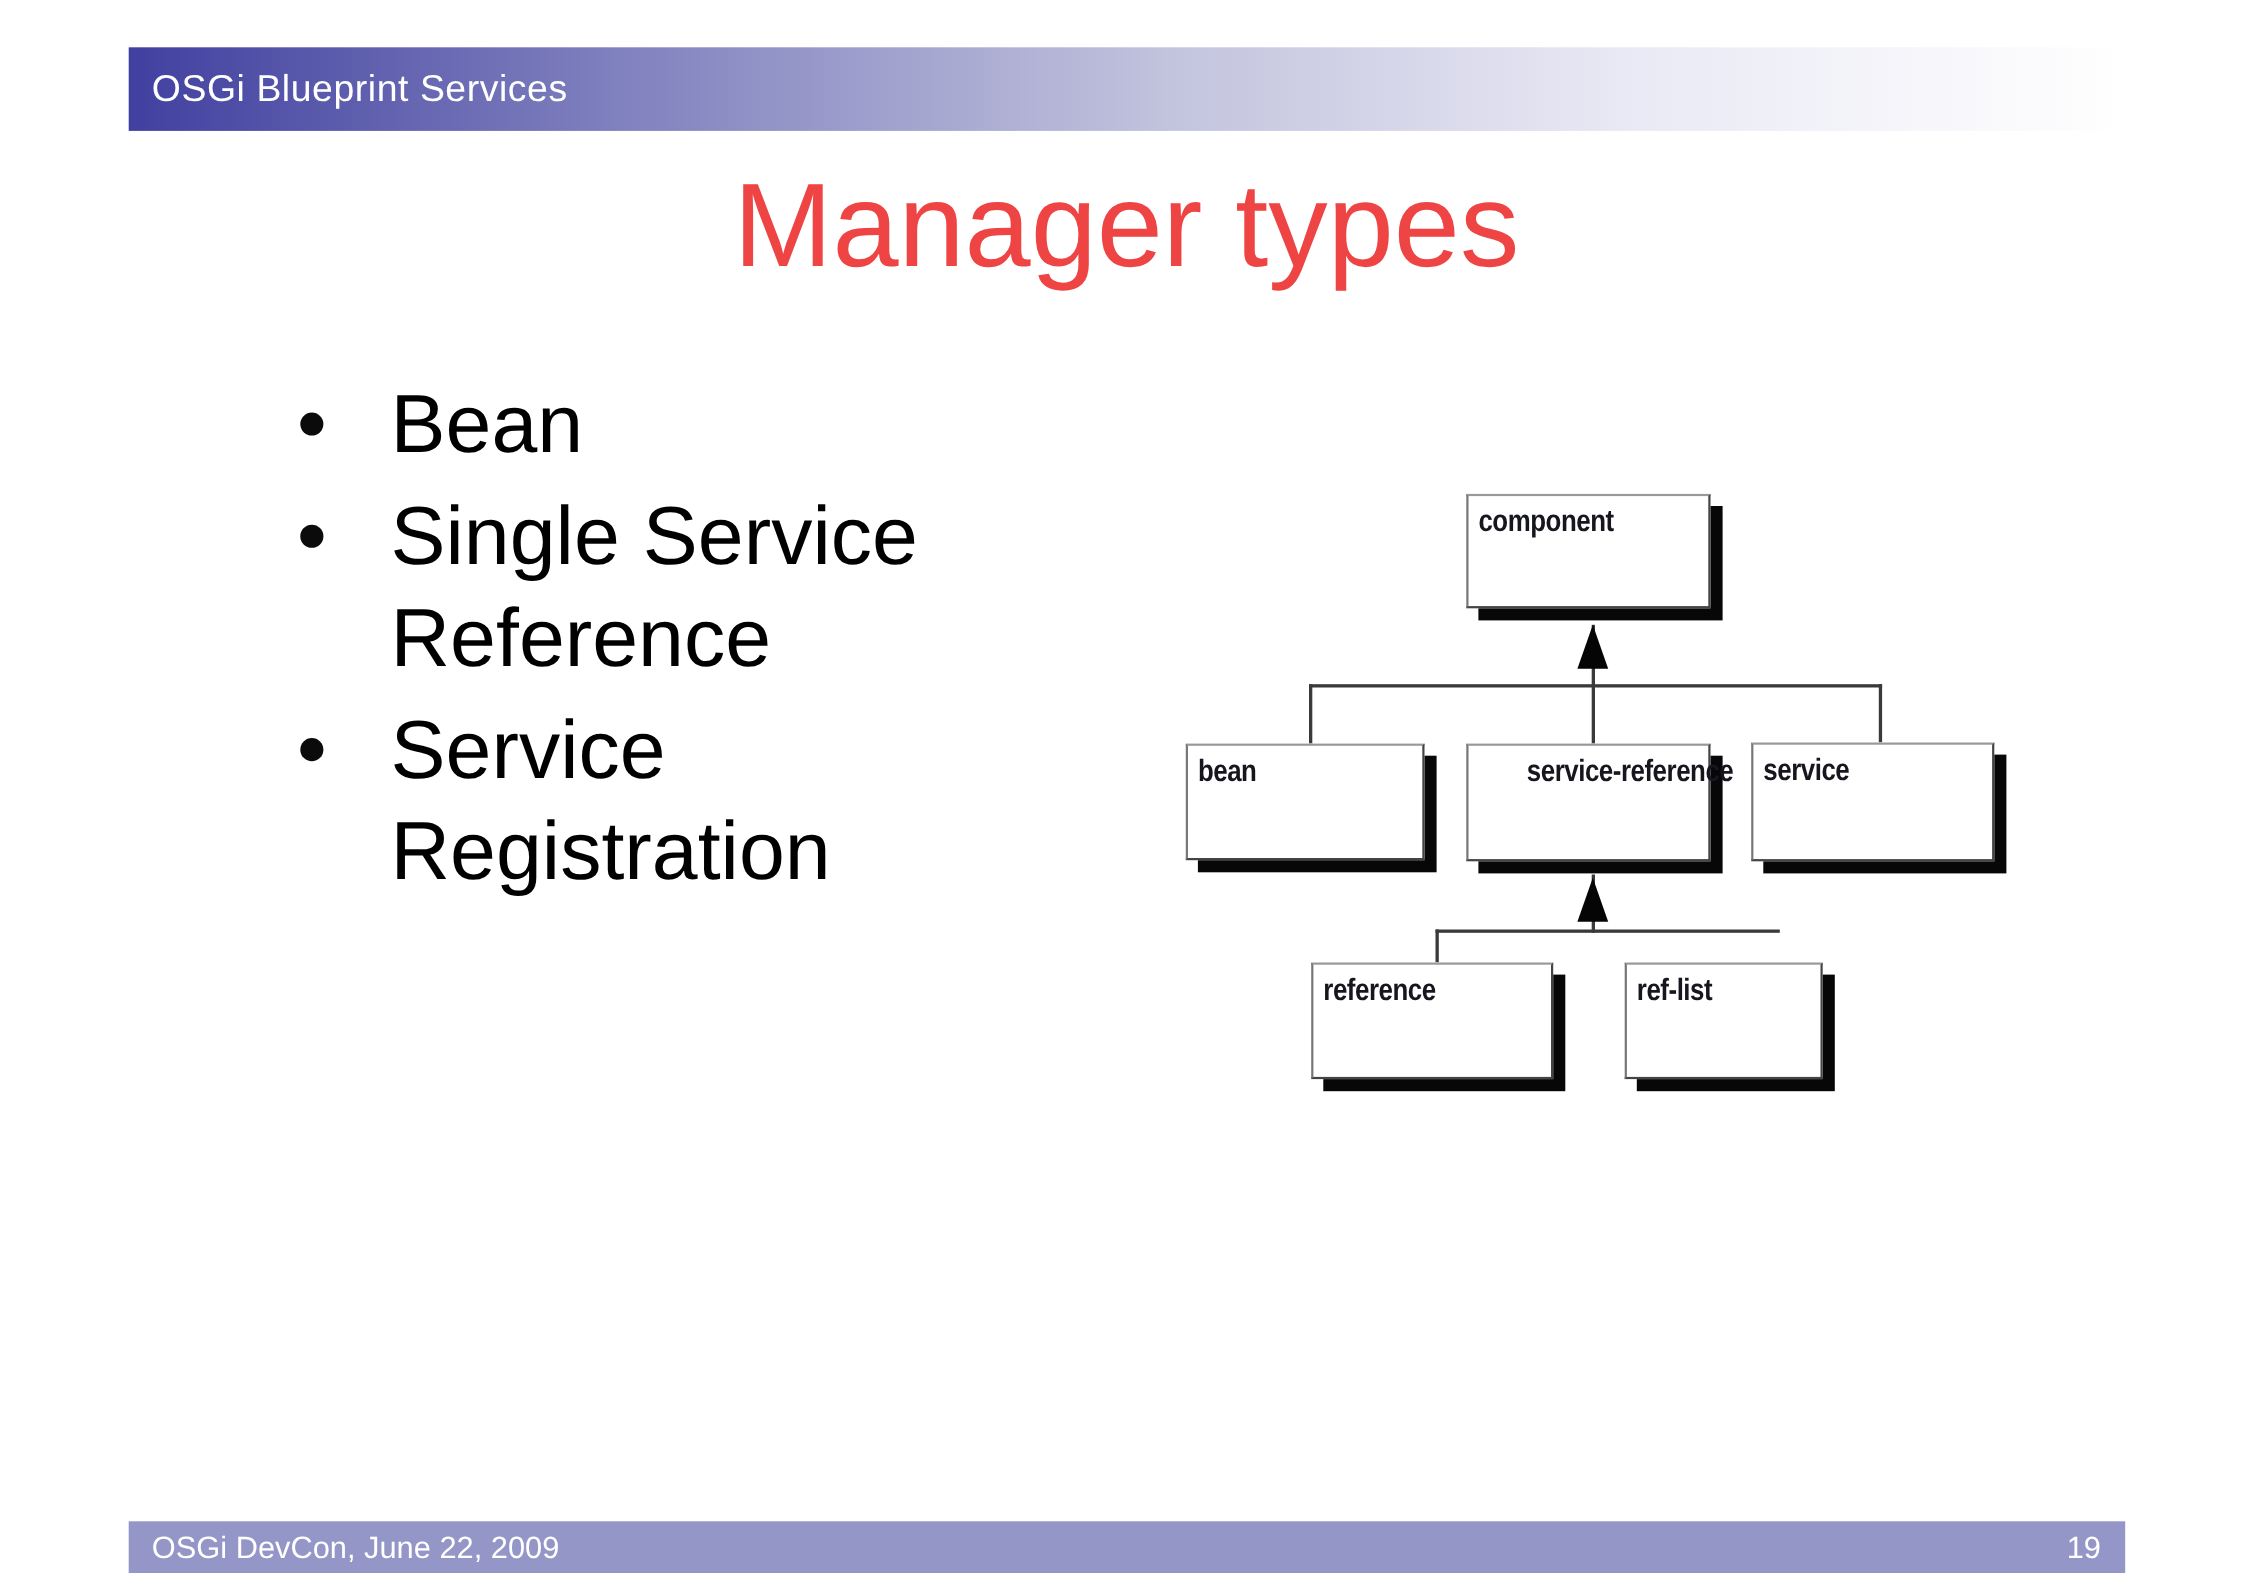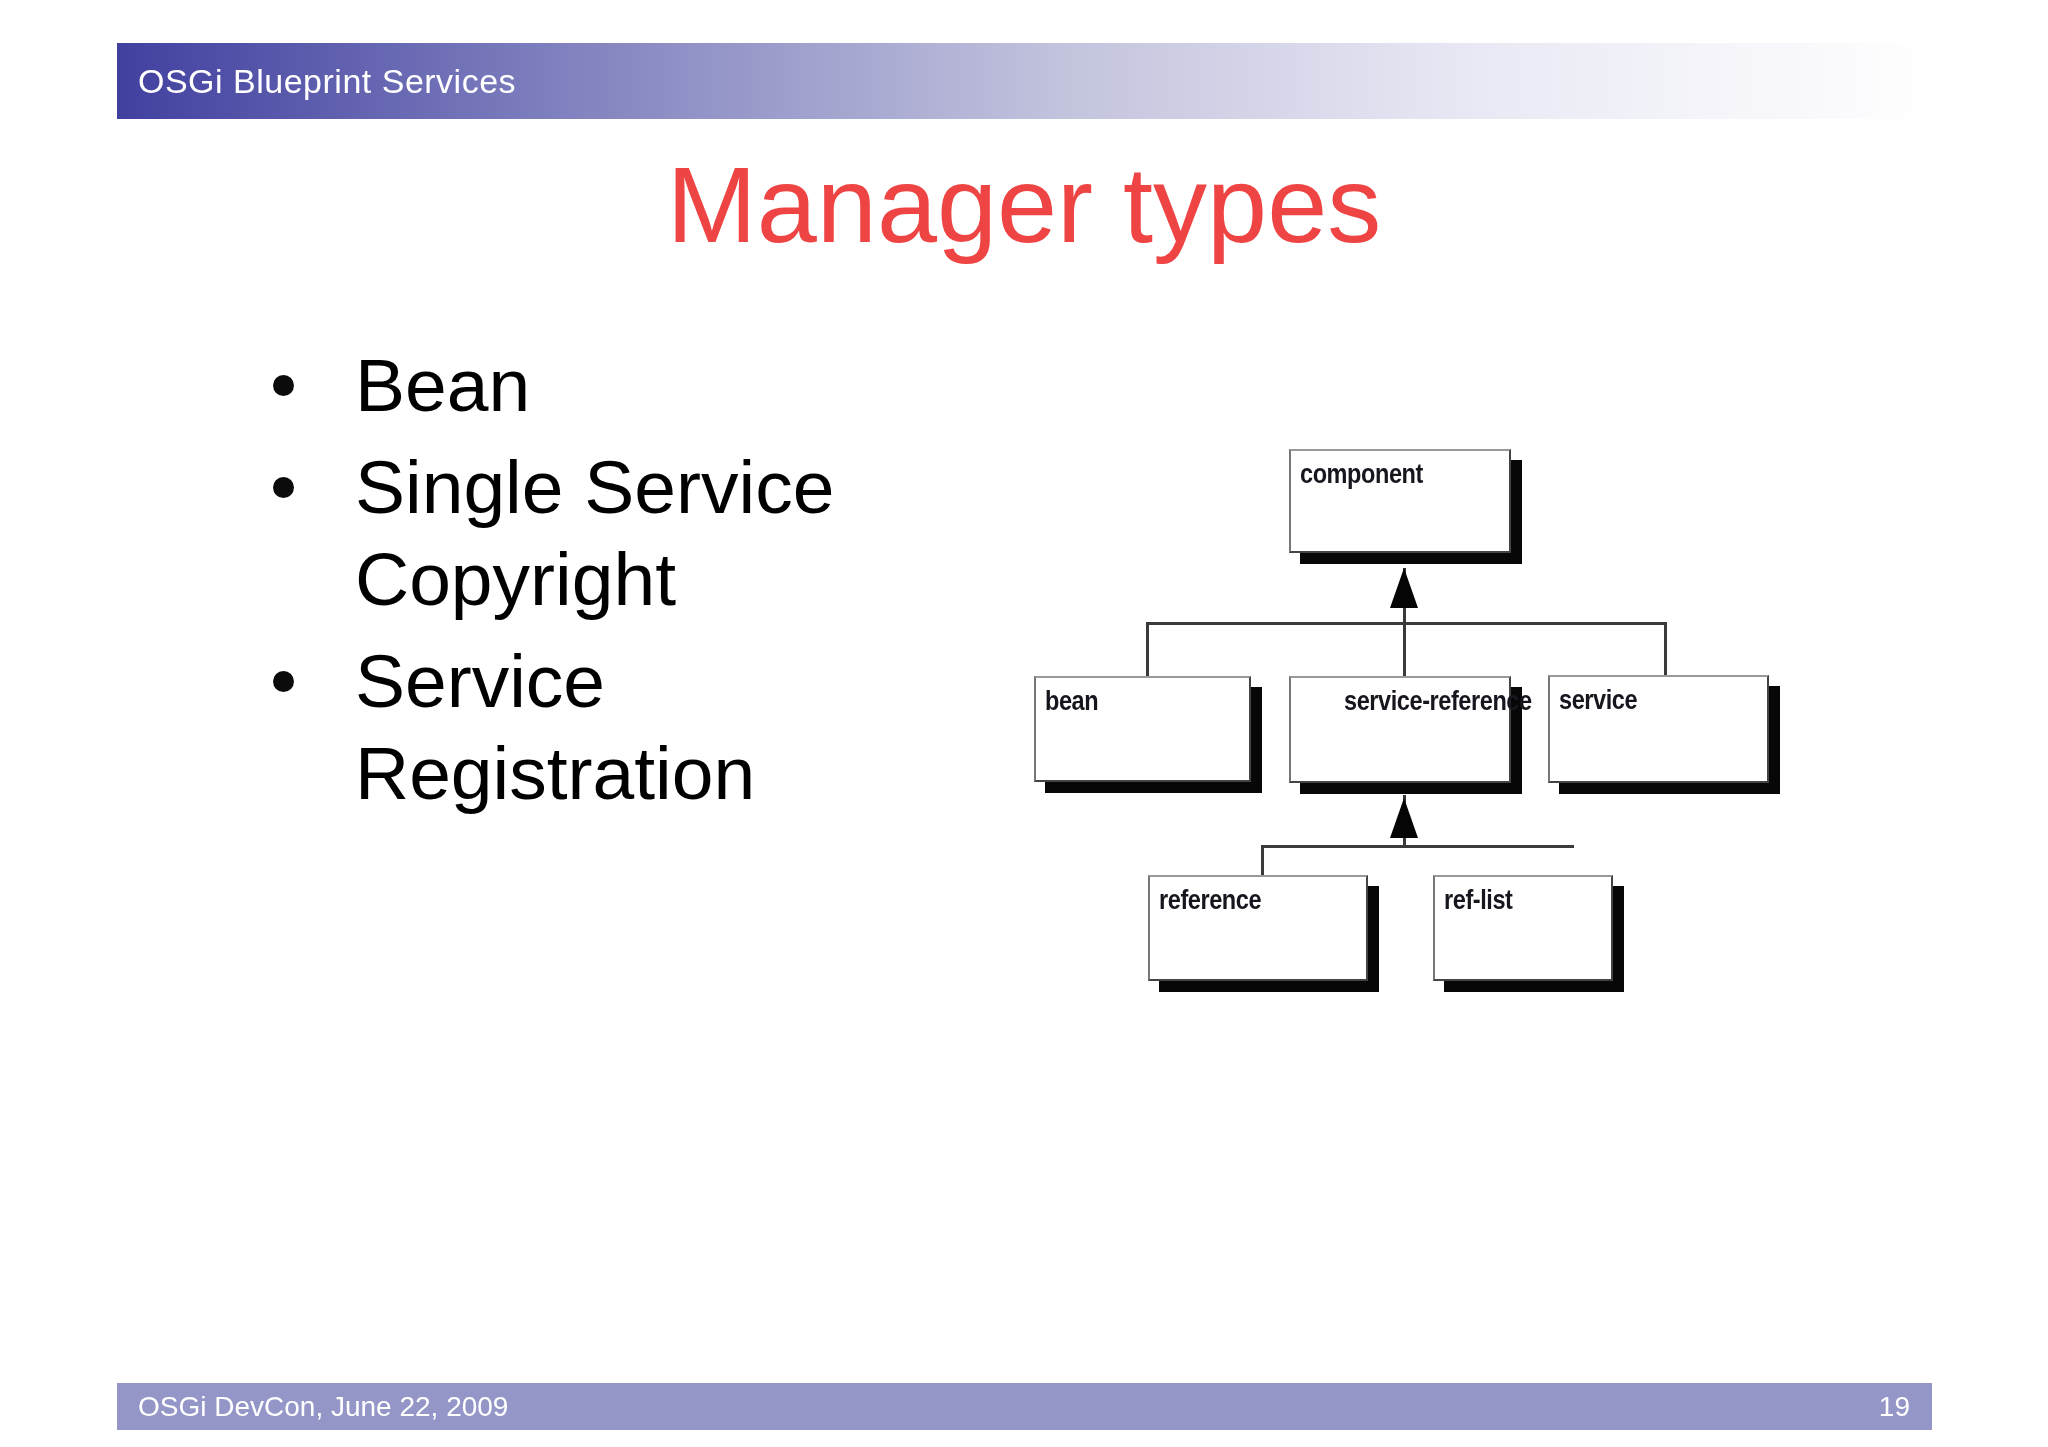--- a/index.html
+++ b/index.html
@@ -27,21 +27,21 @@
   .bullets li{display:flex;margin:0 0 10px 0;}
   .bullet-dot{
     flex:0 0 auto;width:21px;height:21px;border-radius:50%;background:#0b0b0b;
     margin:36px 0 0 13px;
   }
   .bullet-text{
     margin-left:61px;font-size:75px;line-height:92px;white-space:pre-line;color:#000000;
   }
 
   
-  .diagram{position:absolute;left:1016px;top:440px;width:790px;height:585px;}
+  .diagram{position:absolute;left:1060px;top:440px;width:790px;height:585px;}
   .dbox{
     position:absolute;background:#ffffff;
     border:2px solid #444;border-top-color:#999;border-left-color:#777;
     box-shadow:11px 11px 0 0 #070707;
     box-sizing:border-box;
   }
   .dbox .dlabel{
     display:inline-block;margin:7px 0 0 9px;
     font-size:28px;font-weight:bold;color:#16161e;letter-spacing:-0.5px;
     transform:scaleX(0.84);transform-origin:left top;white-space:nowrap;
@@ -93,21 +93,21 @@
   <div class="slide-title">Manager types</div>
 
   <ul class="bullets">
     <li>
       <span class="bullet-dot"></span>
       <span class="bullet-text">Bean</span>
     </li>
     <li>
       <span class="bullet-dot"></span>
       <span class="bullet-text">Single Service
-Copyright</span>
+Reference</span>
     </li>
     <li>
       <span class="bullet-dot"></span>
       <span class="bullet-text">Service
 Registration</span>
     </li>
   </ul>
 
   <div class="diagram">
 

